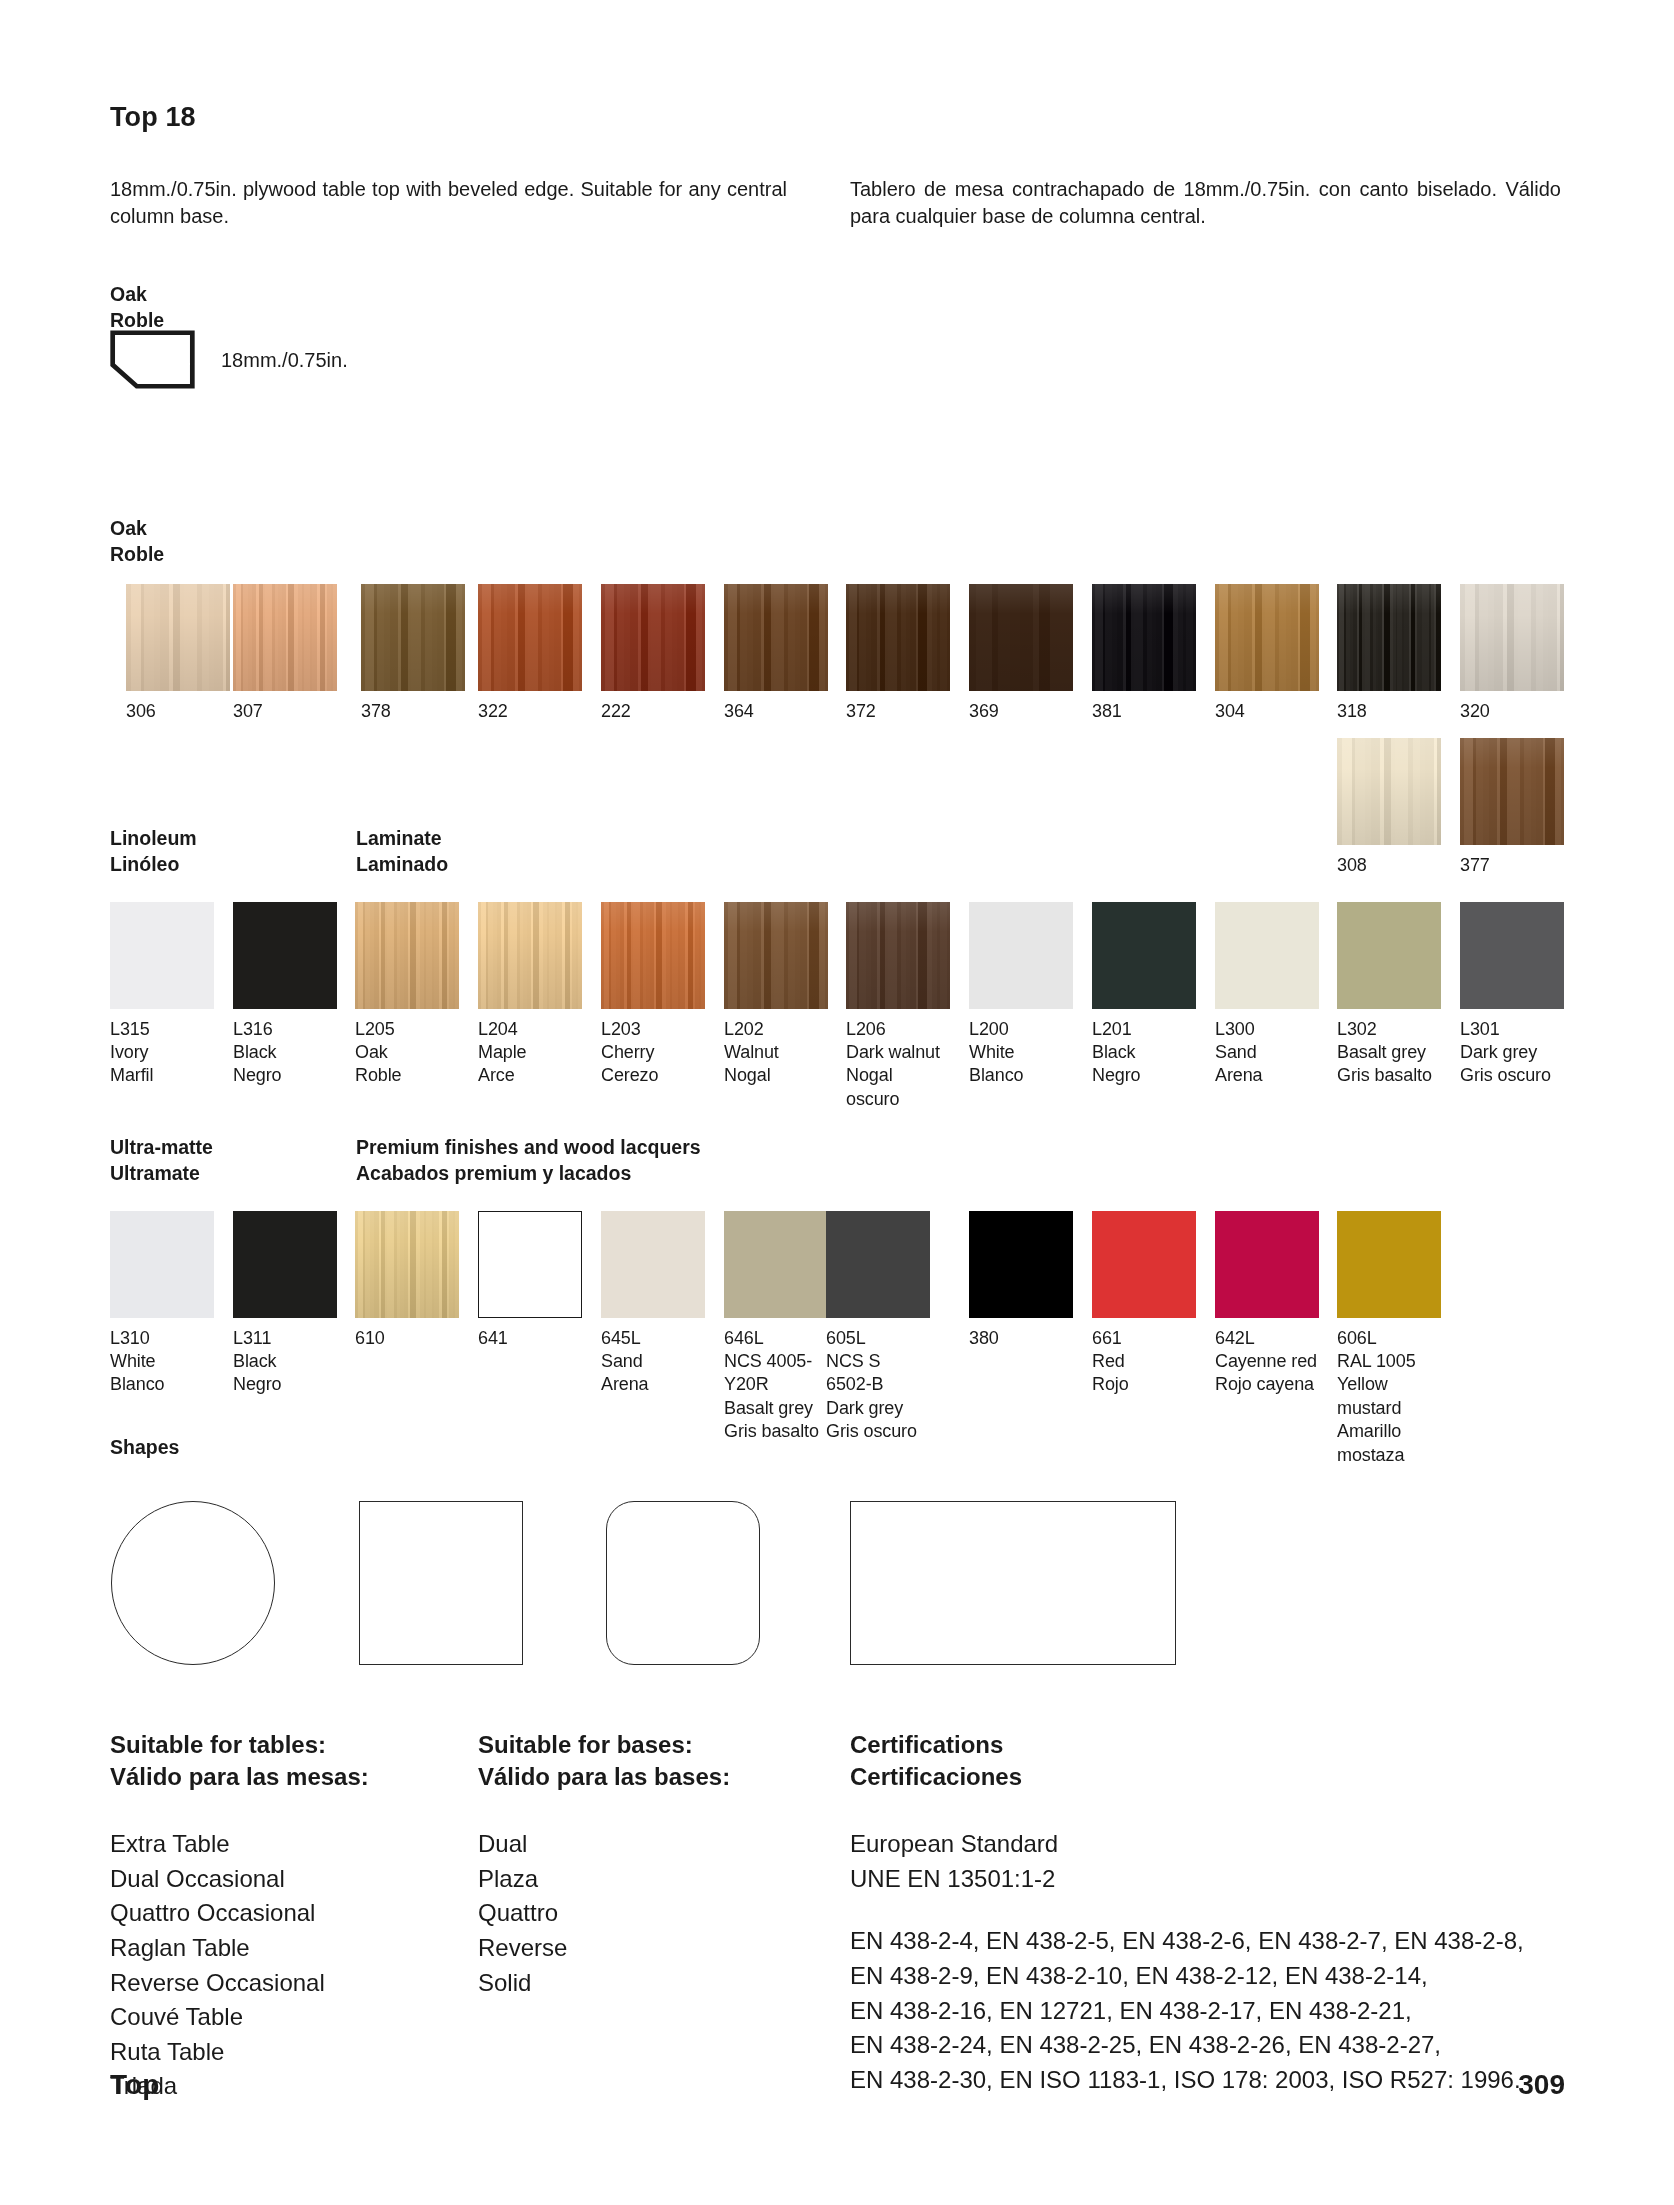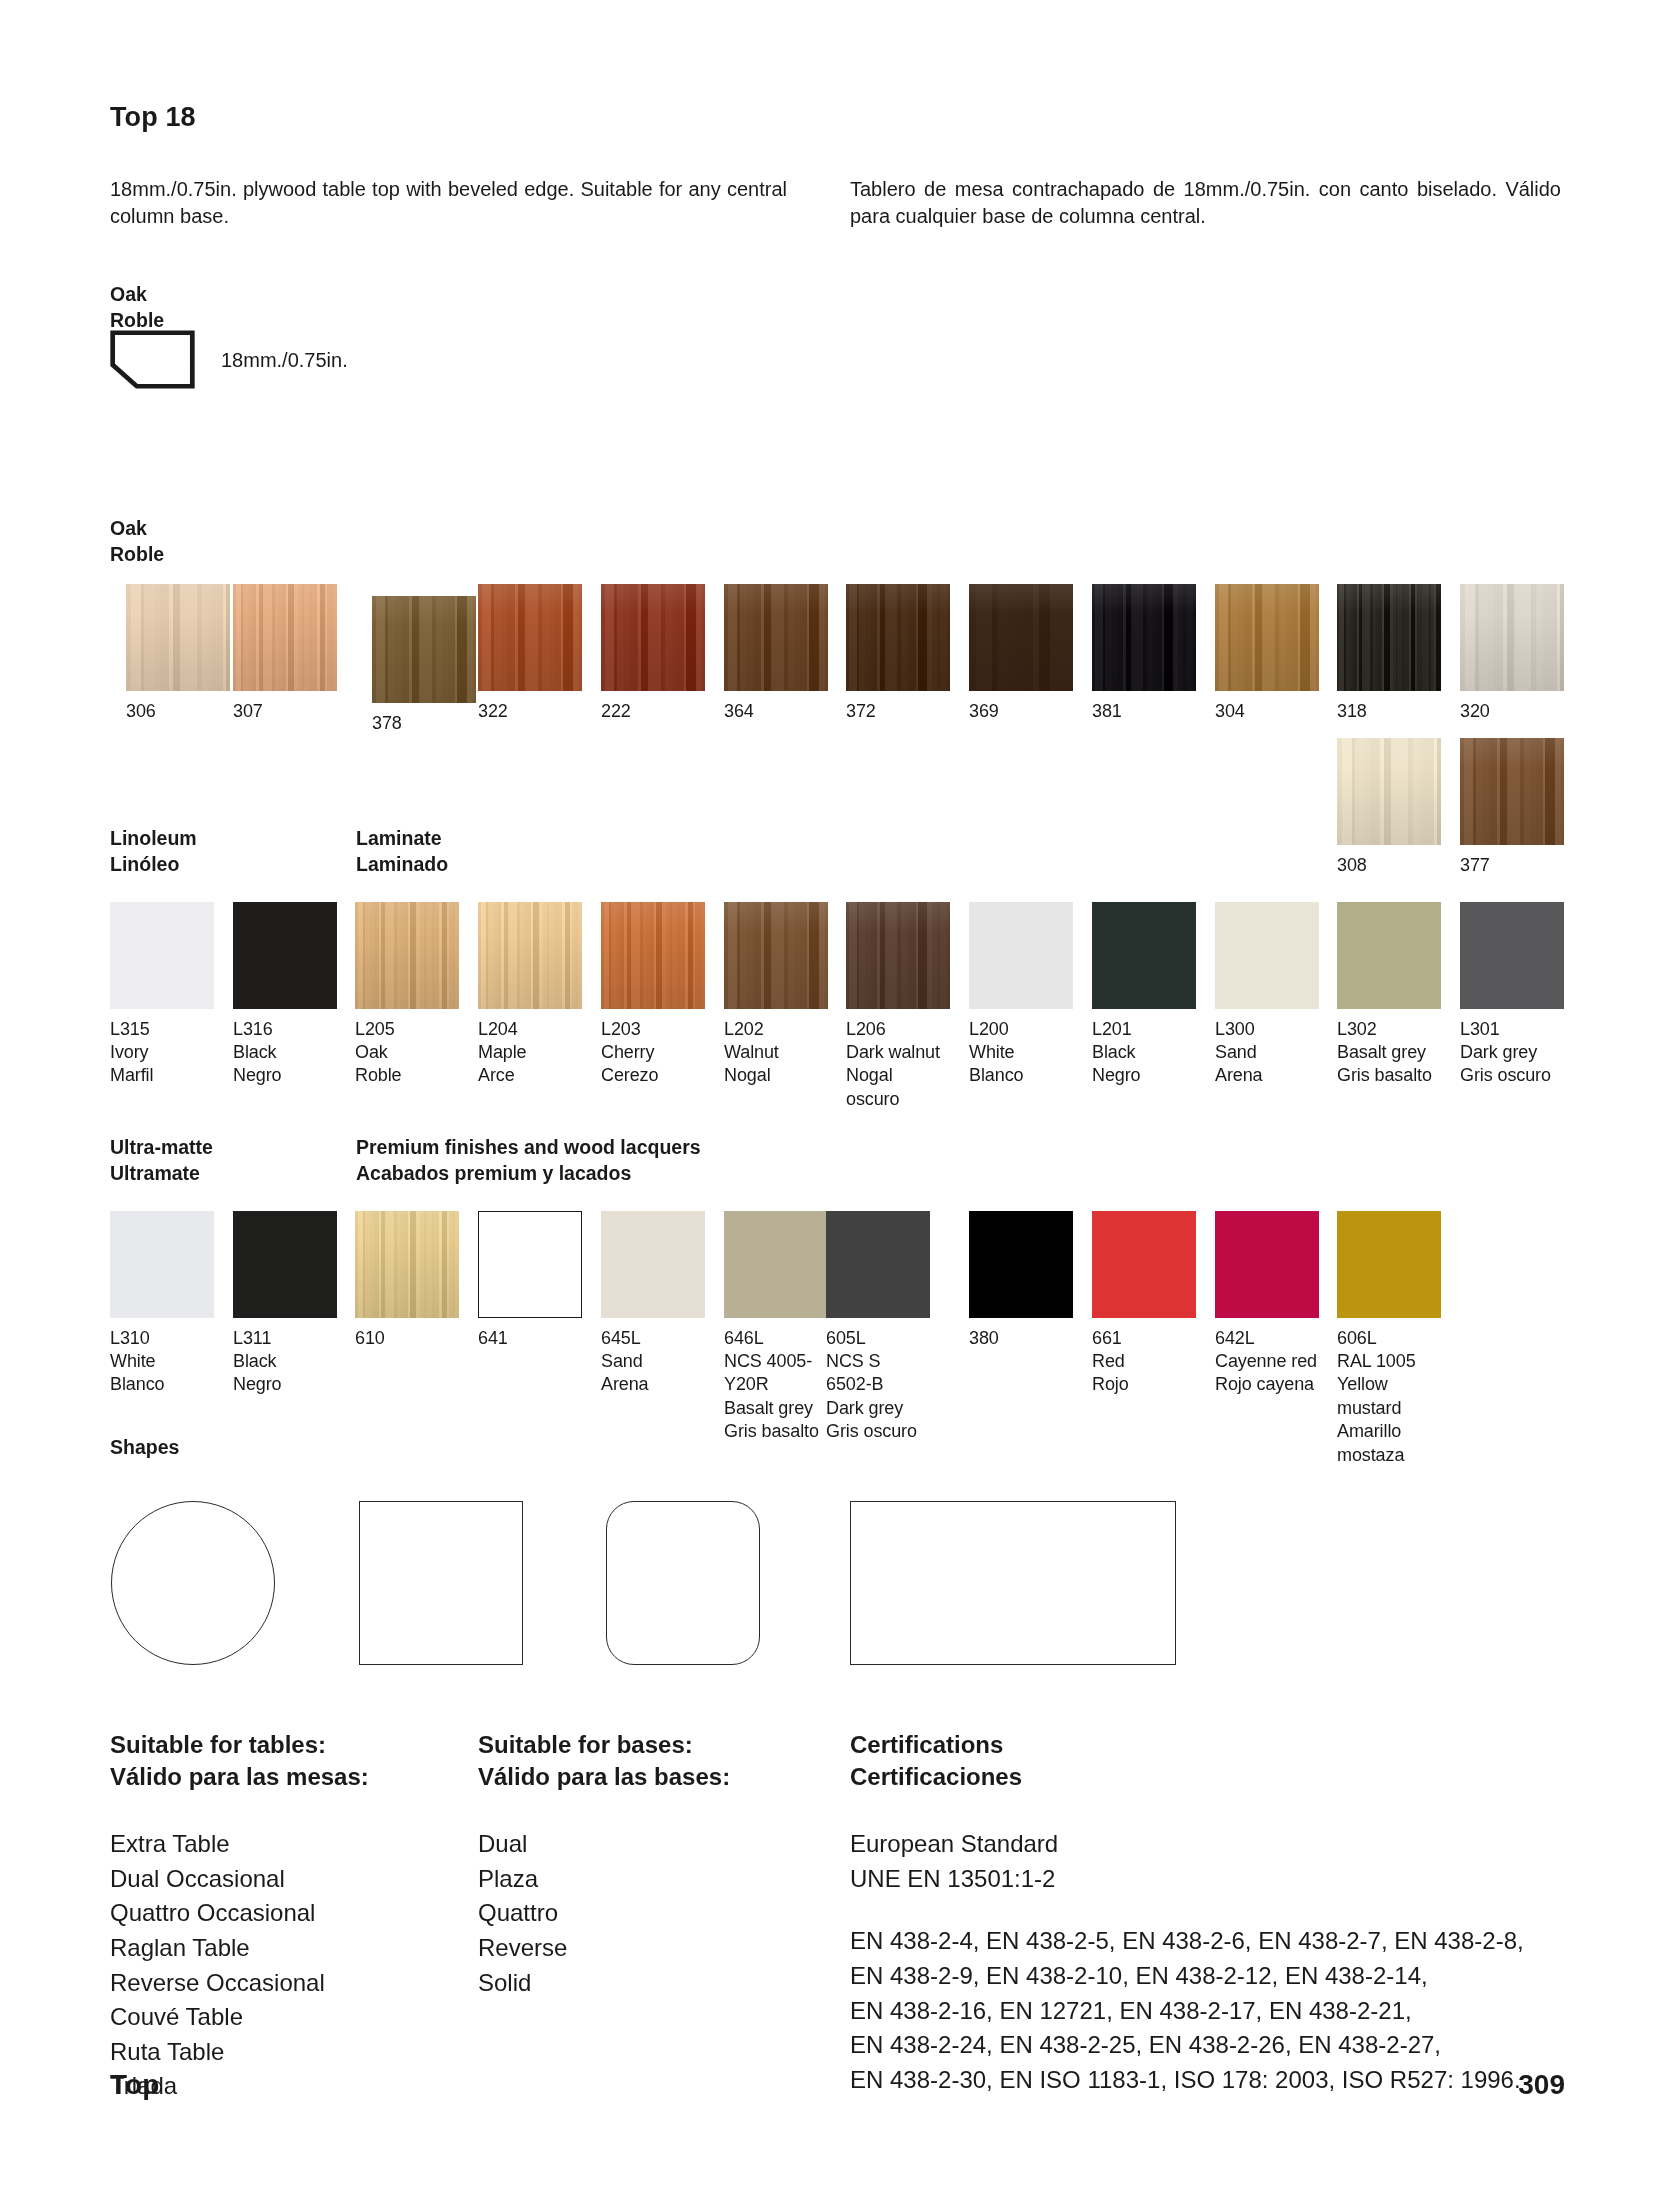--- a/index.html
+++ b/index.html
@@ -117,21 +117,21 @@
 Roble</div>
   <div class="swatch-row" id="oak-row-1" style="left:110px; top:584px;">
       <div class="cell" style="left: 0px; padding-left: 16px;">
         <div class="sw" style="background-color: rgb(227, 203, 174); background-image: linear-gradient(rgba(255, 255, 255, 0.1) 0%, rgba(0, 0, 0, 0) 28%, rgba(0, 0, 0, 0.05) 62%, rgba(0, 0, 0, 0.1) 100%), repeating-linear-gradient(90deg, rgb(227, 203, 174) 0px, rgb(227, 203, 174) 4.7px, rgb(236, 212, 183) 4.7px, rgb(236, 212, 183) 15.3px, rgb(219, 195, 166) 15.3px, rgb(219, 195, 166) 18.5px, rgb(229, 205, 176) 18.5px, rgb(229, 205, 176) 27.6px, rgb(227, 203, 174) 27.6px, rgb(227, 203, 174) 34px, rgb(224, 200, 171) 34px, rgb(224, 200, 171) 43px, rgb(237, 213, 184) 43px, rgb(237, 213, 184) 47px, rgb(214, 190, 161) 47px, rgb(214, 190, 161) 54px, rgb(231, 207, 178) 54px, rgb(231, 207, 178) 58px, rgb(232, 208, 179) 58px, rgb(232, 208, 179) 71px, rgb(222, 198, 169) 71px, rgb(222, 198, 169) 76px, rgb(229, 205, 176) 76px, rgb(229, 205, 176) 83px, rgb(226, 202, 173) 83px, rgb(226, 202, 173) 88px, rgb(225, 201, 172) 88px, rgb(225, 201, 172) 97px, rgb(239, 215, 186) 97px, rgb(239, 215, 186) 100px, rgb(212, 188, 159) 100px, rgb(212, 188, 159) 112px, rgb(234, 210, 181) 112px, rgb(234, 210, 181) 119px, rgb(229, 205, 176) 119px, rgb(229, 205, 176) 125px, rgb(224, 200, 171) 125px, rgb(224, 200, 171) 129px, rgb(229, 205, 176) 129px, rgb(229, 205, 176) 140px, rgb(224, 200, 171) 140px, rgb(224, 200, 171) 143px, rgb(226, 202, 173) 143px, rgb(226, 202, 173) 153px, rgb(238, 214, 185) 153px, rgb(238, 214, 185) 158px, rgb(211, 187, 158) 158px, rgb(211, 187, 158) 167px, rgb(236, 212, 183) 167px, rgb(236, 212, 183) 172px, rgb(227, 203, 174) 172px, rgb(227, 203, 174) 179px, rgb(226, 202, 173) 179px, rgb(226, 202, 173) 182px, rgb(229, 205, 176) 182px, rgb(229, 205, 176) 196px, rgb(222, 198, 169) 196px, rgb(222, 198, 169) 201px, rgb(229, 205, 176) 201px, rgb(229, 205, 176) 207px, rgb(235, 211, 182) 207px, rgb(235, 211, 182) 213px, rgb(213, 189, 160) 213px, rgb(213, 189, 160) 223px, rgb(236, 212, 183) 223px, rgb(236, 212, 183) 226px, rgb(226, 202, 173) 226px, rgb(226, 202, 173) 236px);"></div>
         <div class="sw-label">306</div>
       </div>
       <div class="cell" style="left: 123px;">
         <div class="sw" style="background-color: rgb(225, 168, 126); background-image: linear-gradient(rgba(255, 255, 255, 0.1) 0%, rgba(0, 0, 0, 0) 28%, rgba(0, 0, 0, 0.05) 62%, rgba(0, 0, 0, 0.1) 100%), repeating-linear-gradient(90deg, rgb(225, 168, 126) 0px, rgb(225, 168, 126) 2.7px, rgb(237, 180, 138) 2.7px, rgb(237, 180, 138) 8.4px, rgb(215, 158, 116) 8.4px, rgb(215, 158, 116) 10.3px, rgb(228, 171, 129) 10.3px, rgb(228, 171, 129) 15px, rgb(225, 168, 126) 15px, rgb(225, 168, 126) 19px, rgb(221, 164, 122) 19px, rgb(221, 164, 122) 23.5px, rgb(238, 181, 139) 23.5px, rgb(238, 181, 139) 26px, rgb(209, 152, 110) 26px, rgb(209, 152, 110) 30px, rgb(230, 173, 131) 30px, rgb(230, 173, 131) 32px, rgb(232, 175, 133) 32px, rgb(232, 175, 133) 39px, rgb(218, 161, 119) 39px, rgb(218, 161, 119) 42px, rgb(227, 170, 128) 42px, rgb(227, 170, 128) 45px, rgb(224, 167, 125) 45px, rgb(224, 167, 125) 49px, rgb(222, 165, 123) 49px, rgb(222, 165, 123) 53px, rgb(239, 182, 140) 53px, rgb(239, 182, 140) 55px, rgb(206, 149, 107) 55px, rgb(206, 149, 107) 61px, rgb(234, 177, 135) 61px, rgb(234, 177, 135) 65px, rgb(227, 170, 128) 65px, rgb(227, 170, 128) 69px, rgb(221, 164, 122) 69px, rgb(221, 164, 122) 71px, rgb(227, 170, 128) 71px, rgb(227, 170, 128) 77px, rgb(222, 165, 123) 77px, rgb(222, 165, 123) 79px, rgb(224, 167, 125) 79px, rgb(224, 167, 125) 84px, rgb(239, 182, 140) 84px, rgb(239, 182, 140) 87px, rgb(205, 148, 106) 87px, rgb(205, 148, 106) 92px, rgb(236, 179, 137) 92px, rgb(236, 179, 137) 94px, rgb(225, 168, 126) 94px, rgb(225, 168, 126) 98px, rgb(223, 166, 124) 98px, rgb(223, 166, 124) 100px, rgb(228, 171, 129) 100px, rgb(228, 171, 129) 107px, rgb(218, 161, 119) 107px, rgb(218, 161, 119) 110px, rgb(228, 171, 129) 110px, rgb(228, 171, 129) 114px, rgb(235, 178, 136) 114px, rgb(235, 178, 136) 117px, rgb(207, 150, 108) 117px, rgb(207, 150, 108) 122px, rgb(236, 179, 137) 122px, rgb(236, 179, 137) 124px, rgb(223, 166, 124) 124px, rgb(223, 166, 124) 129px);"></div>
         <div class="sw-label">307</div>
       </div>
-      <div class="cell" style="left: 262px; margin-top: 12px;">
+      <div class="cell" style="left: 251px;">
         <div class="sw" style="background-color: rgb(122, 94, 54); background-image: linear-gradient(rgba(255, 255, 255, 0.1) 0%, rgba(0, 0, 0, 0) 28%, rgba(0, 0, 0, 0.05) 62%, rgba(0, 0, 0, 0.1) 100%), repeating-linear-gradient(90deg, rgb(122, 94, 54) 0px, rgb(122, 94, 54) 4px, rgb(135, 107, 67) 4px, rgb(135, 107, 67) 13px, rgb(111, 83, 43) 13px, rgb(111, 83, 43) 15.6px, rgb(125, 97, 57) 15.6px, rgb(125, 97, 57) 23px, rgb(122, 94, 54) 23px, rgb(122, 94, 54) 29px, rgb(118, 90, 50) 29px, rgb(118, 90, 50) 37px, rgb(136, 108, 68) 37px, rgb(136, 108, 68) 40px, rgb(104, 76, 36) 40px, rgb(104, 76, 36) 47px, rgb(128, 100, 60) 47px, rgb(128, 100, 60) 50px, rgb(129, 101, 61) 50px, rgb(129, 101, 61) 60px, rgb(115, 87, 47) 60px, rgb(115, 87, 47) 64px, rgb(124, 96, 56) 64px, rgb(124, 96, 56) 71px, rgb(121, 93, 53) 71px, rgb(121, 93, 53) 76px, rgb(119, 91, 51) 76px, rgb(119, 91, 51) 83px, rgb(138, 110, 70) 83px, rgb(138, 110, 70) 85px, rgb(101, 73, 33) 85px, rgb(101, 73, 33) 95px, rgb(132, 104, 64) 95px, rgb(132, 104, 64) 101px, rgb(125, 97, 57) 101px, rgb(125, 97, 57) 107px, rgb(118, 90, 50) 107px, rgb(118, 90, 50) 111px, rgb(124, 96, 56) 111px, rgb(124, 96, 56) 119px, rgb(118, 90, 50) 119px, rgb(118, 90, 50) 122px, rgb(121, 93, 53) 122px, rgb(121, 93, 53) 130px, rgb(137, 109, 69) 130px, rgb(137, 109, 69) 135px, rgb(100, 72, 32) 135px, rgb(100, 72, 32) 143px, rgb(134, 106, 66) 143px, rgb(134, 106, 66) 147px, rgb(121, 93, 53) 147px, rgb(121, 93, 53) 153px, rgb(120, 92, 52) 153px, rgb(120, 92, 52) 156px, rgb(125, 97, 57) 156px, rgb(125, 97, 57) 167px, rgb(115, 87, 47) 167px, rgb(115, 87, 47) 172px, rgb(125, 97, 57) 172px, rgb(125, 97, 57) 177px, rgb(133, 105, 65) 177px, rgb(133, 105, 65) 182px, rgb(102, 74, 34) 182px, rgb(102, 74, 34) 190px, rgb(134, 106, 66) 190px, rgb(134, 106, 66) 193px, rgb(120, 92, 52) 193px, rgb(120, 92, 52) 201px);"></div>
         <div class="sw-label">378</div>
       </div>
       <div class="cell" style="left: 368px;">
         <div class="sw" style="background-color: rgb(169, 81, 42); background-image: linear-gradient(rgba(255, 255, 255, 0.1) 0%, rgba(0, 0, 0, 0) 28%, rgba(0, 0, 0, 0.05) 62%, rgba(0, 0, 0, 0.1) 100%), repeating-linear-gradient(90deg, rgb(169, 81, 42) 0px, rgb(169, 81, 42) 4px, rgb(182, 94, 55) 4px, rgb(182, 94, 55) 13px, rgb(158, 70, 31) 13px, rgb(158, 70, 31) 15.6px, rgb(172, 84, 45) 15.6px, rgb(172, 84, 45) 23px, rgb(169, 81, 42) 23px, rgb(169, 81, 42) 29px, rgb(165, 77, 38) 29px, rgb(165, 77, 38) 37px, rgb(183, 95, 56) 37px, rgb(183, 95, 56) 40px, rgb(151, 63, 24) 40px, rgb(151, 63, 24) 47px, rgb(175, 87, 48) 47px, rgb(175, 87, 48) 50px, rgb(176, 88, 49) 50px, rgb(176, 88, 49) 60px, rgb(162, 74, 35) 60px, rgb(162, 74, 35) 64px, rgb(171, 83, 44) 64px, rgb(171, 83, 44) 71px, rgb(168, 80, 41) 71px, rgb(168, 80, 41) 76px, rgb(166, 78, 39) 76px, rgb(166, 78, 39) 83px, rgb(185, 97, 58) 83px, rgb(185, 97, 58) 85px, rgb(148, 60, 21) 85px, rgb(148, 60, 21) 95px, rgb(179, 91, 52) 95px, rgb(179, 91, 52) 101px, rgb(172, 84, 45) 101px, rgb(172, 84, 45) 107px, rgb(165, 77, 38) 107px, rgb(165, 77, 38) 111px, rgb(171, 83, 44) 111px, rgb(171, 83, 44) 119px, rgb(165, 77, 38) 119px, rgb(165, 77, 38) 122px, rgb(168, 80, 41) 122px, rgb(168, 80, 41) 130px, rgb(184, 96, 57) 130px, rgb(184, 96, 57) 135px, rgb(147, 59, 20) 135px, rgb(147, 59, 20) 143px, rgb(181, 93, 54) 143px, rgb(181, 93, 54) 147px, rgb(168, 80, 41) 147px, rgb(168, 80, 41) 153px, rgb(167, 79, 40) 153px, rgb(167, 79, 40) 156px, rgb(172, 84, 45) 156px, rgb(172, 84, 45) 167px, rgb(162, 74, 35) 167px, rgb(162, 74, 35) 172px, rgb(172, 84, 45) 172px, rgb(172, 84, 45) 177px, rgb(180, 92, 53) 177px, rgb(180, 92, 53) 182px, rgb(149, 61, 22) 182px, rgb(149, 61, 22) 190px, rgb(181, 93, 54) 190px, rgb(181, 93, 54) 193px, rgb(167, 79, 40) 193px, rgb(167, 79, 40) 201px);"></div>
         <div class="sw-label">322</div>
       </div>
       <div class="cell" style="left: 491px;">
         <div class="sw" style="background-color: rgb(140, 55, 34); background-image: linear-gradient(rgba(255, 255, 255, 0.1) 0%, rgba(0, 0, 0, 0) 28%, rgba(0, 0, 0, 0.05) 62%, rgba(0, 0, 0, 0.1) 100%), repeating-linear-gradient(90deg, rgb(140, 55, 34) 0px, rgb(140, 55, 34) 4px, rgb(153, 68, 47) 4px, rgb(153, 68, 47) 13px, rgb(129, 44, 23) 13px, rgb(129, 44, 23) 15.6px, rgb(143, 58, 37) 15.6px, rgb(143, 58, 37) 23px, rgb(140, 55, 34) 23px, rgb(140, 55, 34) 29px, rgb(136, 51, 30) 29px, rgb(136, 51, 30) 37px, rgb(154, 69, 48) 37px, rgb(154, 69, 48) 40px, rgb(122, 37, 16) 40px, rgb(122, 37, 16) 47px, rgb(146, 61, 40) 47px, rgb(146, 61, 40) 50px, rgb(147, 62, 41) 50px, rgb(147, 62, 41) 60px, rgb(133, 48, 27) 60px, rgb(133, 48, 27) 64px, rgb(142, 57, 36) 64px, rgb(142, 57, 36) 71px, rgb(139, 54, 33) 71px, rgb(139, 54, 33) 76px, rgb(137, 52, 31) 76px, rgb(137, 52, 31) 83px, rgb(156, 71, 50) 83px, rgb(156, 71, 50) 85px, rgb(119, 34, 13) 85px, rgb(119, 34, 13) 95px, rgb(150, 65, 44) 95px, rgb(150, 65, 44) 101px, rgb(143, 58, 37) 101px, rgb(143, 58, 37) 107px, rgb(136, 51, 30) 107px, rgb(136, 51, 30) 111px, rgb(142, 57, 36) 111px, rgb(142, 57, 36) 119px, rgb(136, 51, 30) 119px, rgb(136, 51, 30) 122px, rgb(139, 54, 33) 122px, rgb(139, 54, 33) 130px, rgb(155, 70, 49) 130px, rgb(155, 70, 49) 135px, rgb(118, 33, 12) 135px, rgb(118, 33, 12) 143px, rgb(152, 67, 46) 143px, rgb(152, 67, 46) 147px, rgb(139, 54, 33) 147px, rgb(139, 54, 33) 153px, rgb(138, 53, 32) 153px, rgb(138, 53, 32) 156px, rgb(143, 58, 37) 156px, rgb(143, 58, 37) 167px, rgb(133, 48, 27) 167px, rgb(133, 48, 27) 172px, rgb(143, 58, 37) 172px, rgb(143, 58, 37) 177px, rgb(151, 66, 45) 177px, rgb(151, 66, 45) 182px, rgb(120, 35, 14) 182px, rgb(120, 35, 14) 190px, rgb(152, 67, 46) 190px, rgb(152, 67, 46) 193px, rgb(138, 53, 32) 193px, rgb(138, 53, 32) 201px);"></div>
         <div class="sw-label">222</div>

